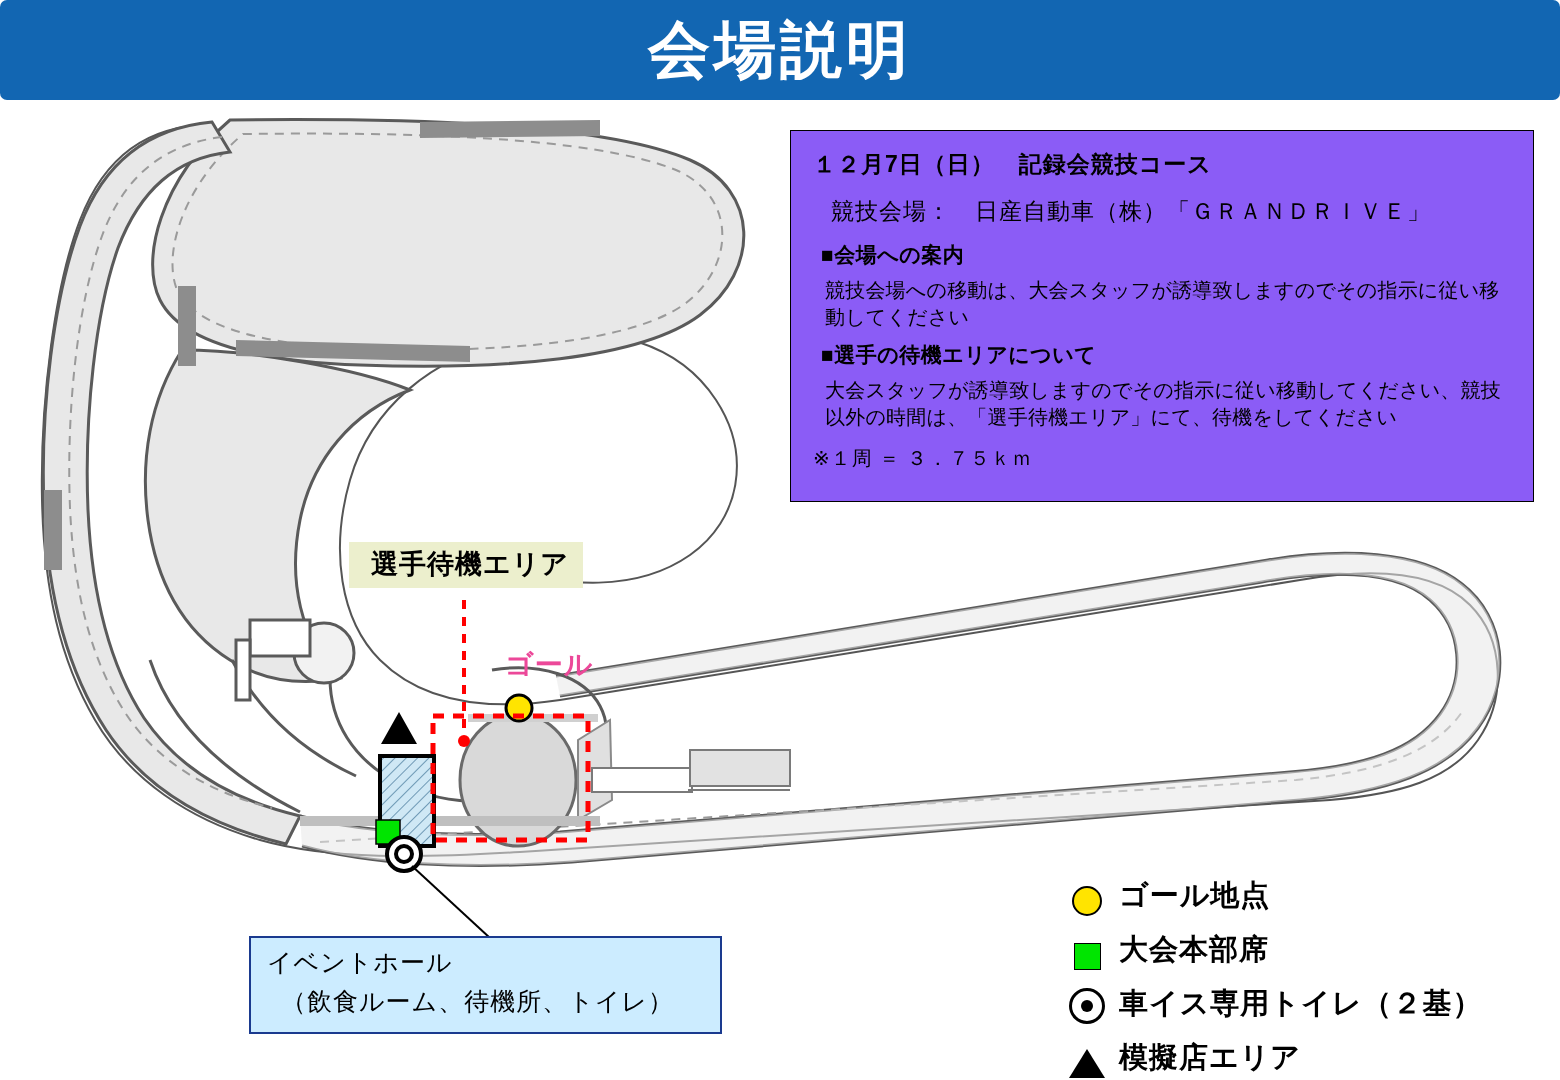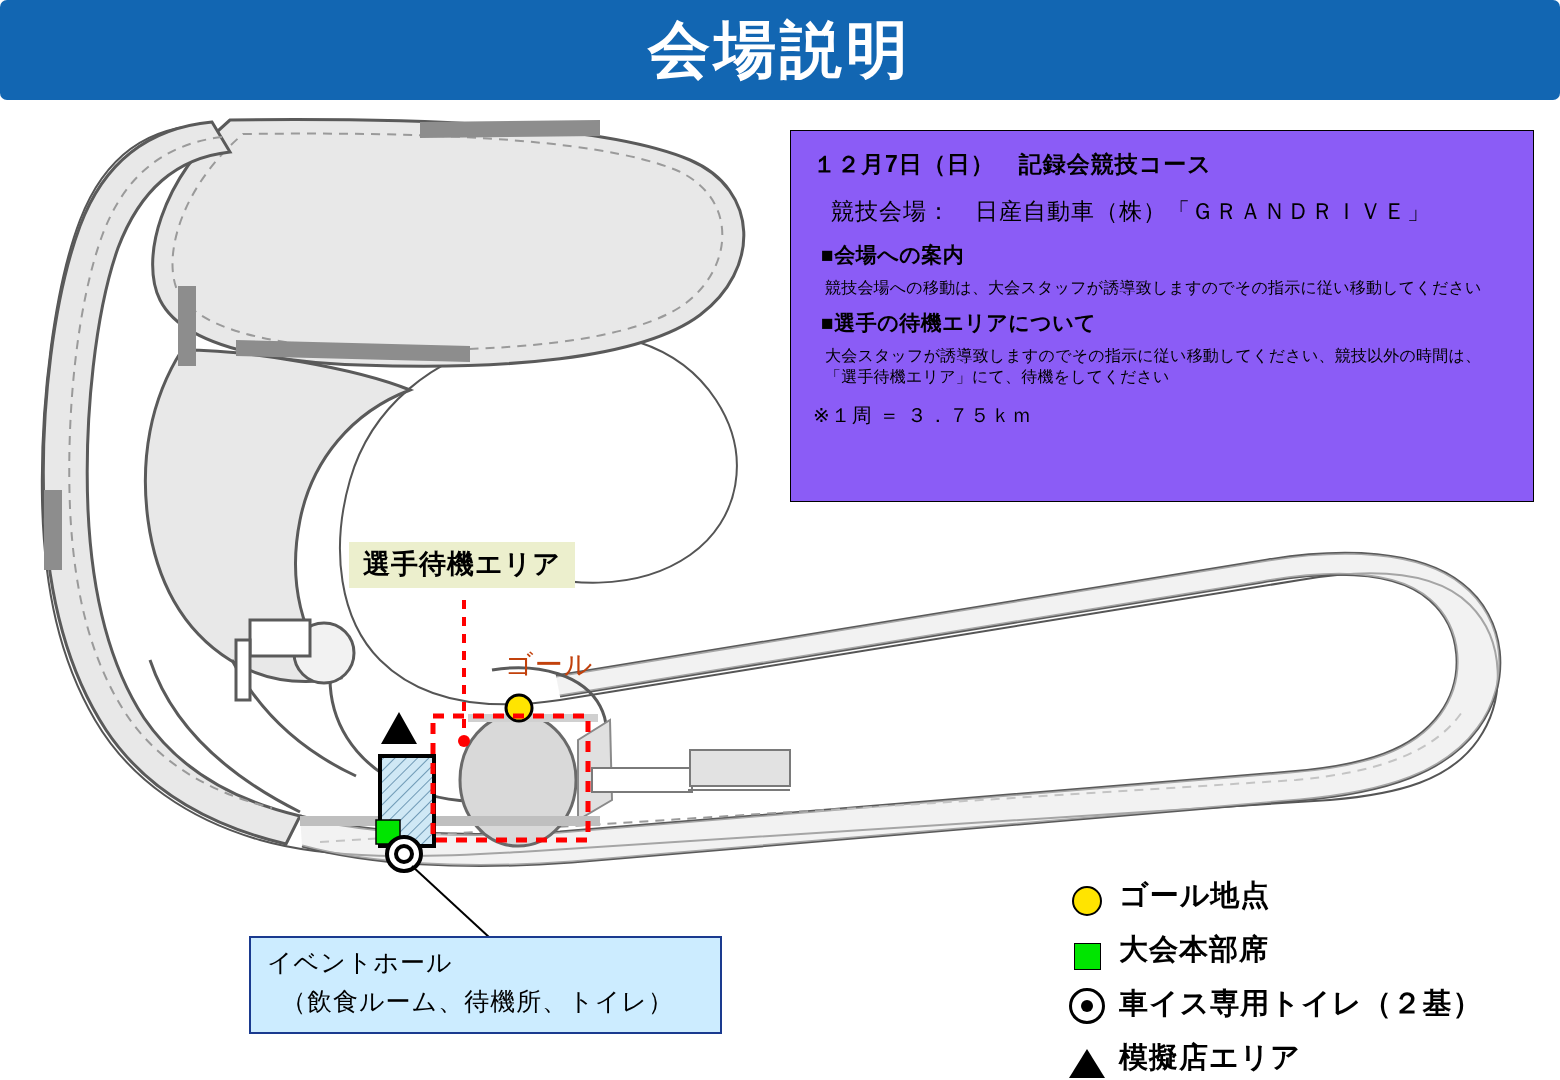--- a/index.html
+++ b/index.html
@@ -59,21 +59,21 @@
     margin: 0 0 14px 18px;
     letter-spacing: 1px;
   }
   .info-head {
     font-size: 21px;
     font-weight: bold;
     margin: 10px 0 8px 8px;
     letter-spacing: 0.5px;
   }
   .info-body {
-    font-size: 16px;
+    font-size: 20px;
     margin: 0 0 6px 12px;
     line-height: 1.35;
     letter-spacing: 0.2px;
   }
   .info-note {
     font-size: 20px;
     margin: 14px 0 0 0;
     letter-spacing: 1px;
   }
 
@@ -87,36 +87,36 @@
   }
   .map-svg { display: block; }
 
   
   .callout-wait {
     position: absolute;
     left: 349px;
     top: 542px;
     background: #ecefcd;
     border: none;
-    padding: 4px 14px 6px 14px;
+    padding: 4px 14px 6px 22px;
     font-size: 27px;
     font-weight: bold;
     letter-spacing: 1px;
     color: #000;
   }
 
   
   .label-goal {
     position: absolute;
     left: 505px;
     top: 646px;
     font-size: 28px;
-    font-weight: normal;
-    letter-spacing: 1px;
-    color: #c2410c;
+    font-weight: bold;
+    letter-spacing: 1px;
+    color: #ec4899;
   }
 
   
   .callout-hall {
     position: absolute;
     left: 249px;
     top: 936px;
     width: 473px;
     height: 98px;
     background: #ccecff;

